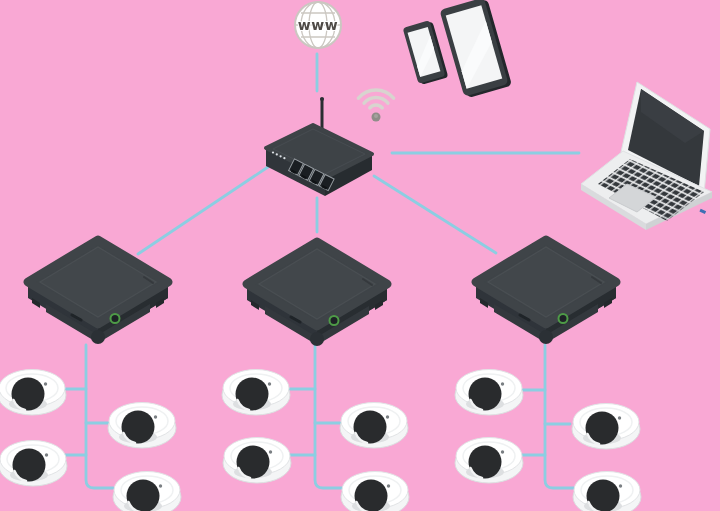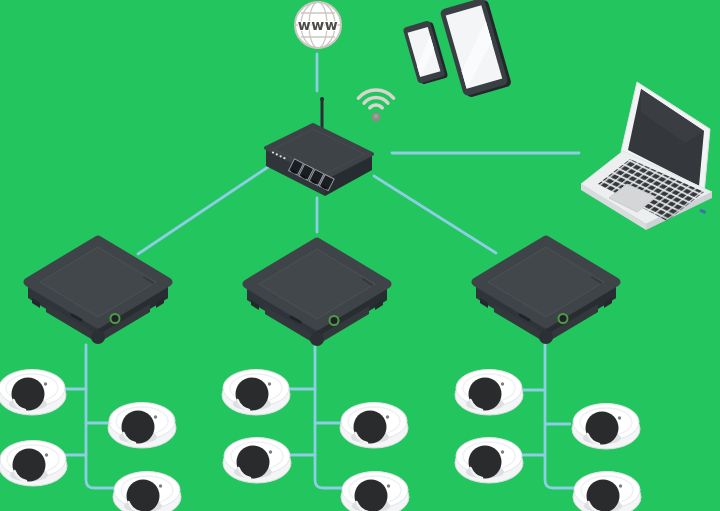--- a/index.html
+++ b/index.html
@@ -1,16 +1,16 @@
 <!DOCTYPE html>
 <html><head>
 <meta charset="utf-8">
 <style>
   html,body{margin:0;padding:0;background:#ffffff;}
-  .stage{position:relative;width:720px;height:511px;background:#22c55e;overflow:hidden;
+  .stage{position:relative;width:720px;height:511px;background:#f9a8d4;overflow:hidden;
          font-family:"DejaVu Sans", sans-serif;}
   .stage svg{position:absolute;left:0;top:0;}
   text.www{font-family:"DejaVu Sans", sans-serif;font-weight:bold;font-size:14px;
            letter-spacing:0.5px;fill:#4E4A46;paint-order:stroke;stroke:#ffffff;stroke-width:2px;}
 </style>
 </head>
 <body>
 
 <div class="stage">
 <svg width="720" height="511" viewBox="0 0 720 511" xmlns="http://www.w3.org/2000/svg">

